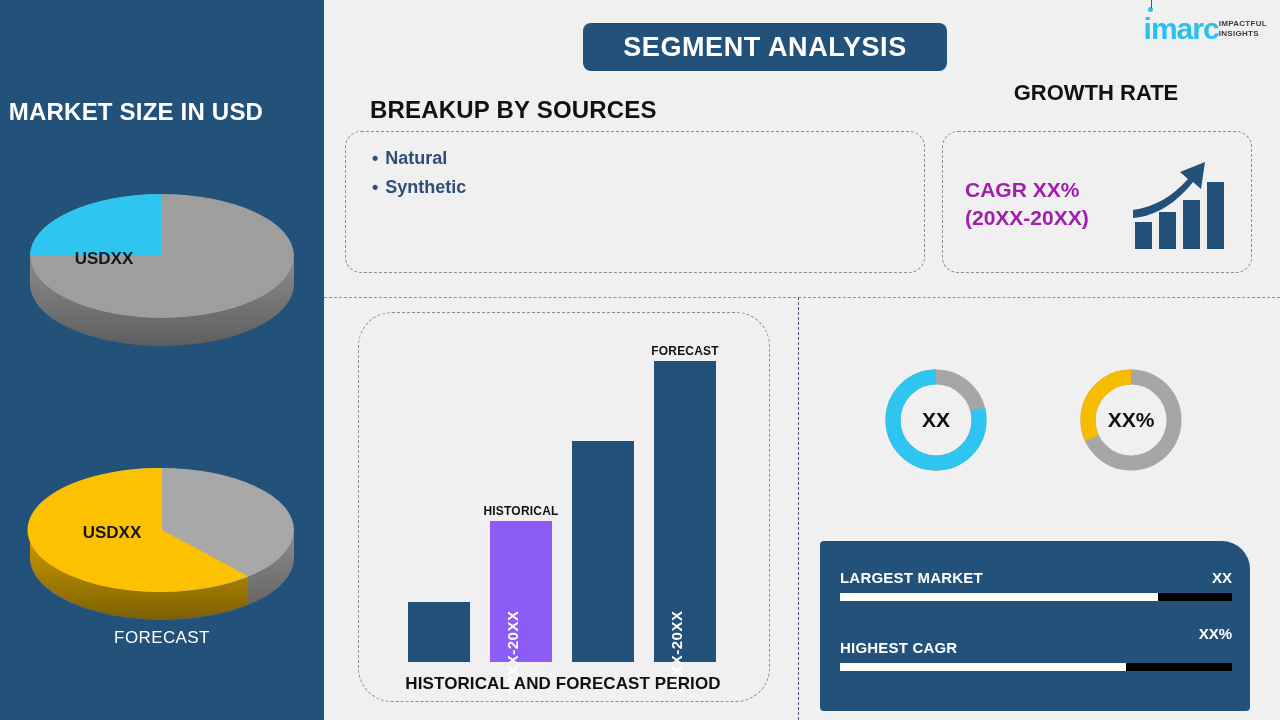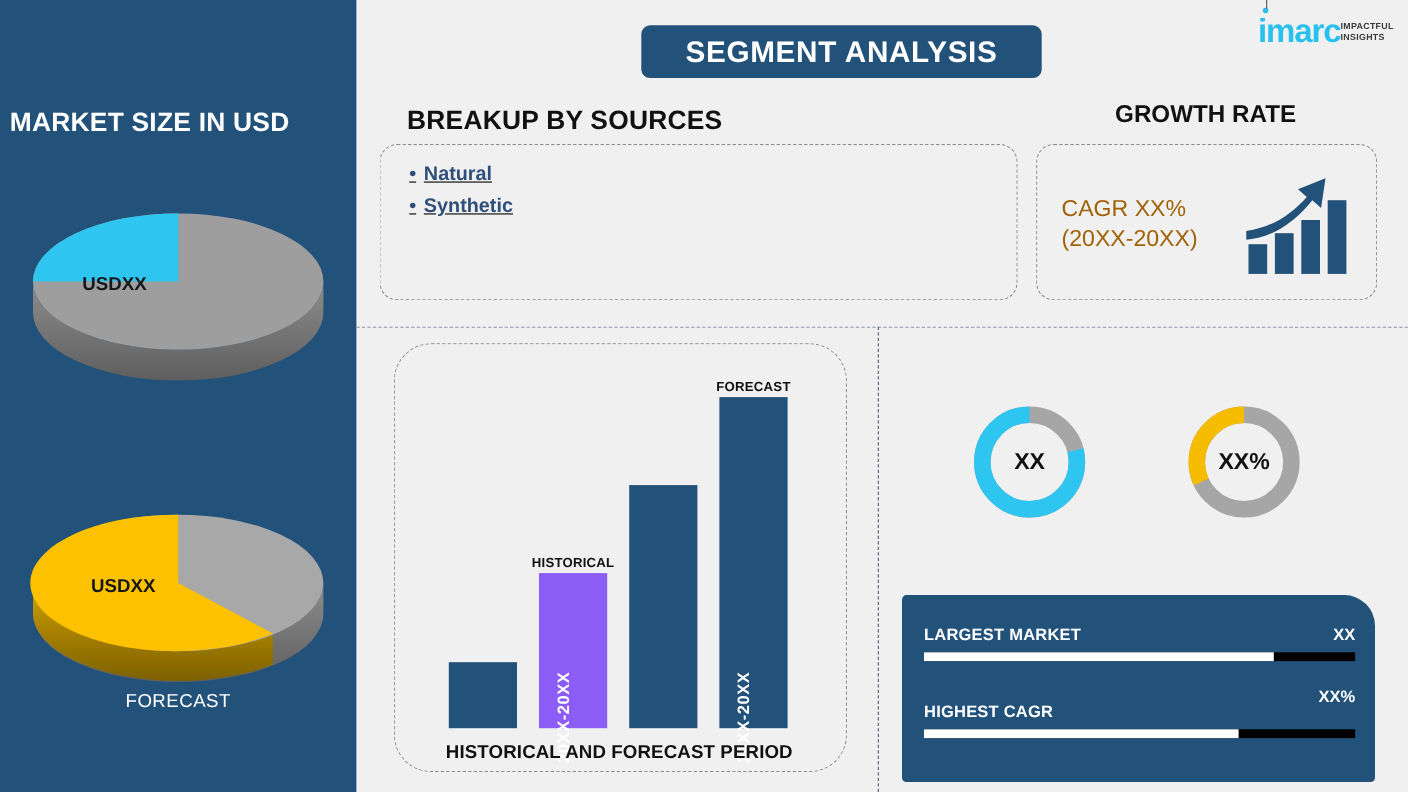--- a/index.html
+++ b/index.html
@@ -60,42 +60,42 @@
   #vdiv{
     position:absolute;left:798px;top:297px;width:0;height:423px;
     border-left:1px dashed #4a5b7a;
   }
 
   
   .sec-head{
     position:absolute;color:#111111;font-weight:bold;
   }
   #sources-head{left:370px;top:96px;font-size:24px;letter-spacing:.2px;}
-  #growth-head{left:942px;top:91px;width:308px;text-align:center;font-size:22px;}
+  #growth-head{left:942px;top:80px;width:308px;text-align:center;font-size:22px;}
 
   
   .dashed{
     position:absolute;border:1px dashed #8d8d8d;border-radius:16px;background:#f0f0f0;
   }
   #sources-card{left:345px;top:131px;width:578px;height:140px;}
   #growth-card{left:942px;top:131px;width:308px;height:140px;}
   #chart-card{left:358px;top:312px;width:410px;height:388px;border-radius:34px;}
 
   .bullets{position:absolute;left:26px;top:12px;}
   .bullets li{
     list-style:none;color:#2f4f7a;font-size:18px;font-weight:bold;
     line-height:1.62;white-space:nowrap;
   }
   .bullets li:before{content:"\2022";margin-right:7px;}
-  ul.bullets{margin:0;padding:0;text-decoration:underline;}
+  ul.bullets{margin:0;padding:0;}
 
   
   #cagr-text{
-    position:absolute;left:22px;top:44px;color:#a16207;
-    font-size:21px;font-weight:normal;line-height:1.33;
+    position:absolute;left:22px;top:44px;color:#a21caf;
+    font-size:21px;font-weight:bold;line-height:1.33;
   }
   #growth-icon{position:absolute;right:16px;top:24px;width:104px;height:100px;}
 
   
   #bars{position:absolute;left:358px;top:312px;width:410px;height:388px;}
   .bar{position:absolute;background:#22517a;bottom:38px;}
   .bar-vlabel{
     position:absolute;left:50%;bottom:10px;transform:translateX(-50%) rotate(-90deg);
     transform-origin:center bottom;white-space:nowrap;
     color:#ffffff;font-size:15px;font-weight:bold;letter-spacing:.5px;

